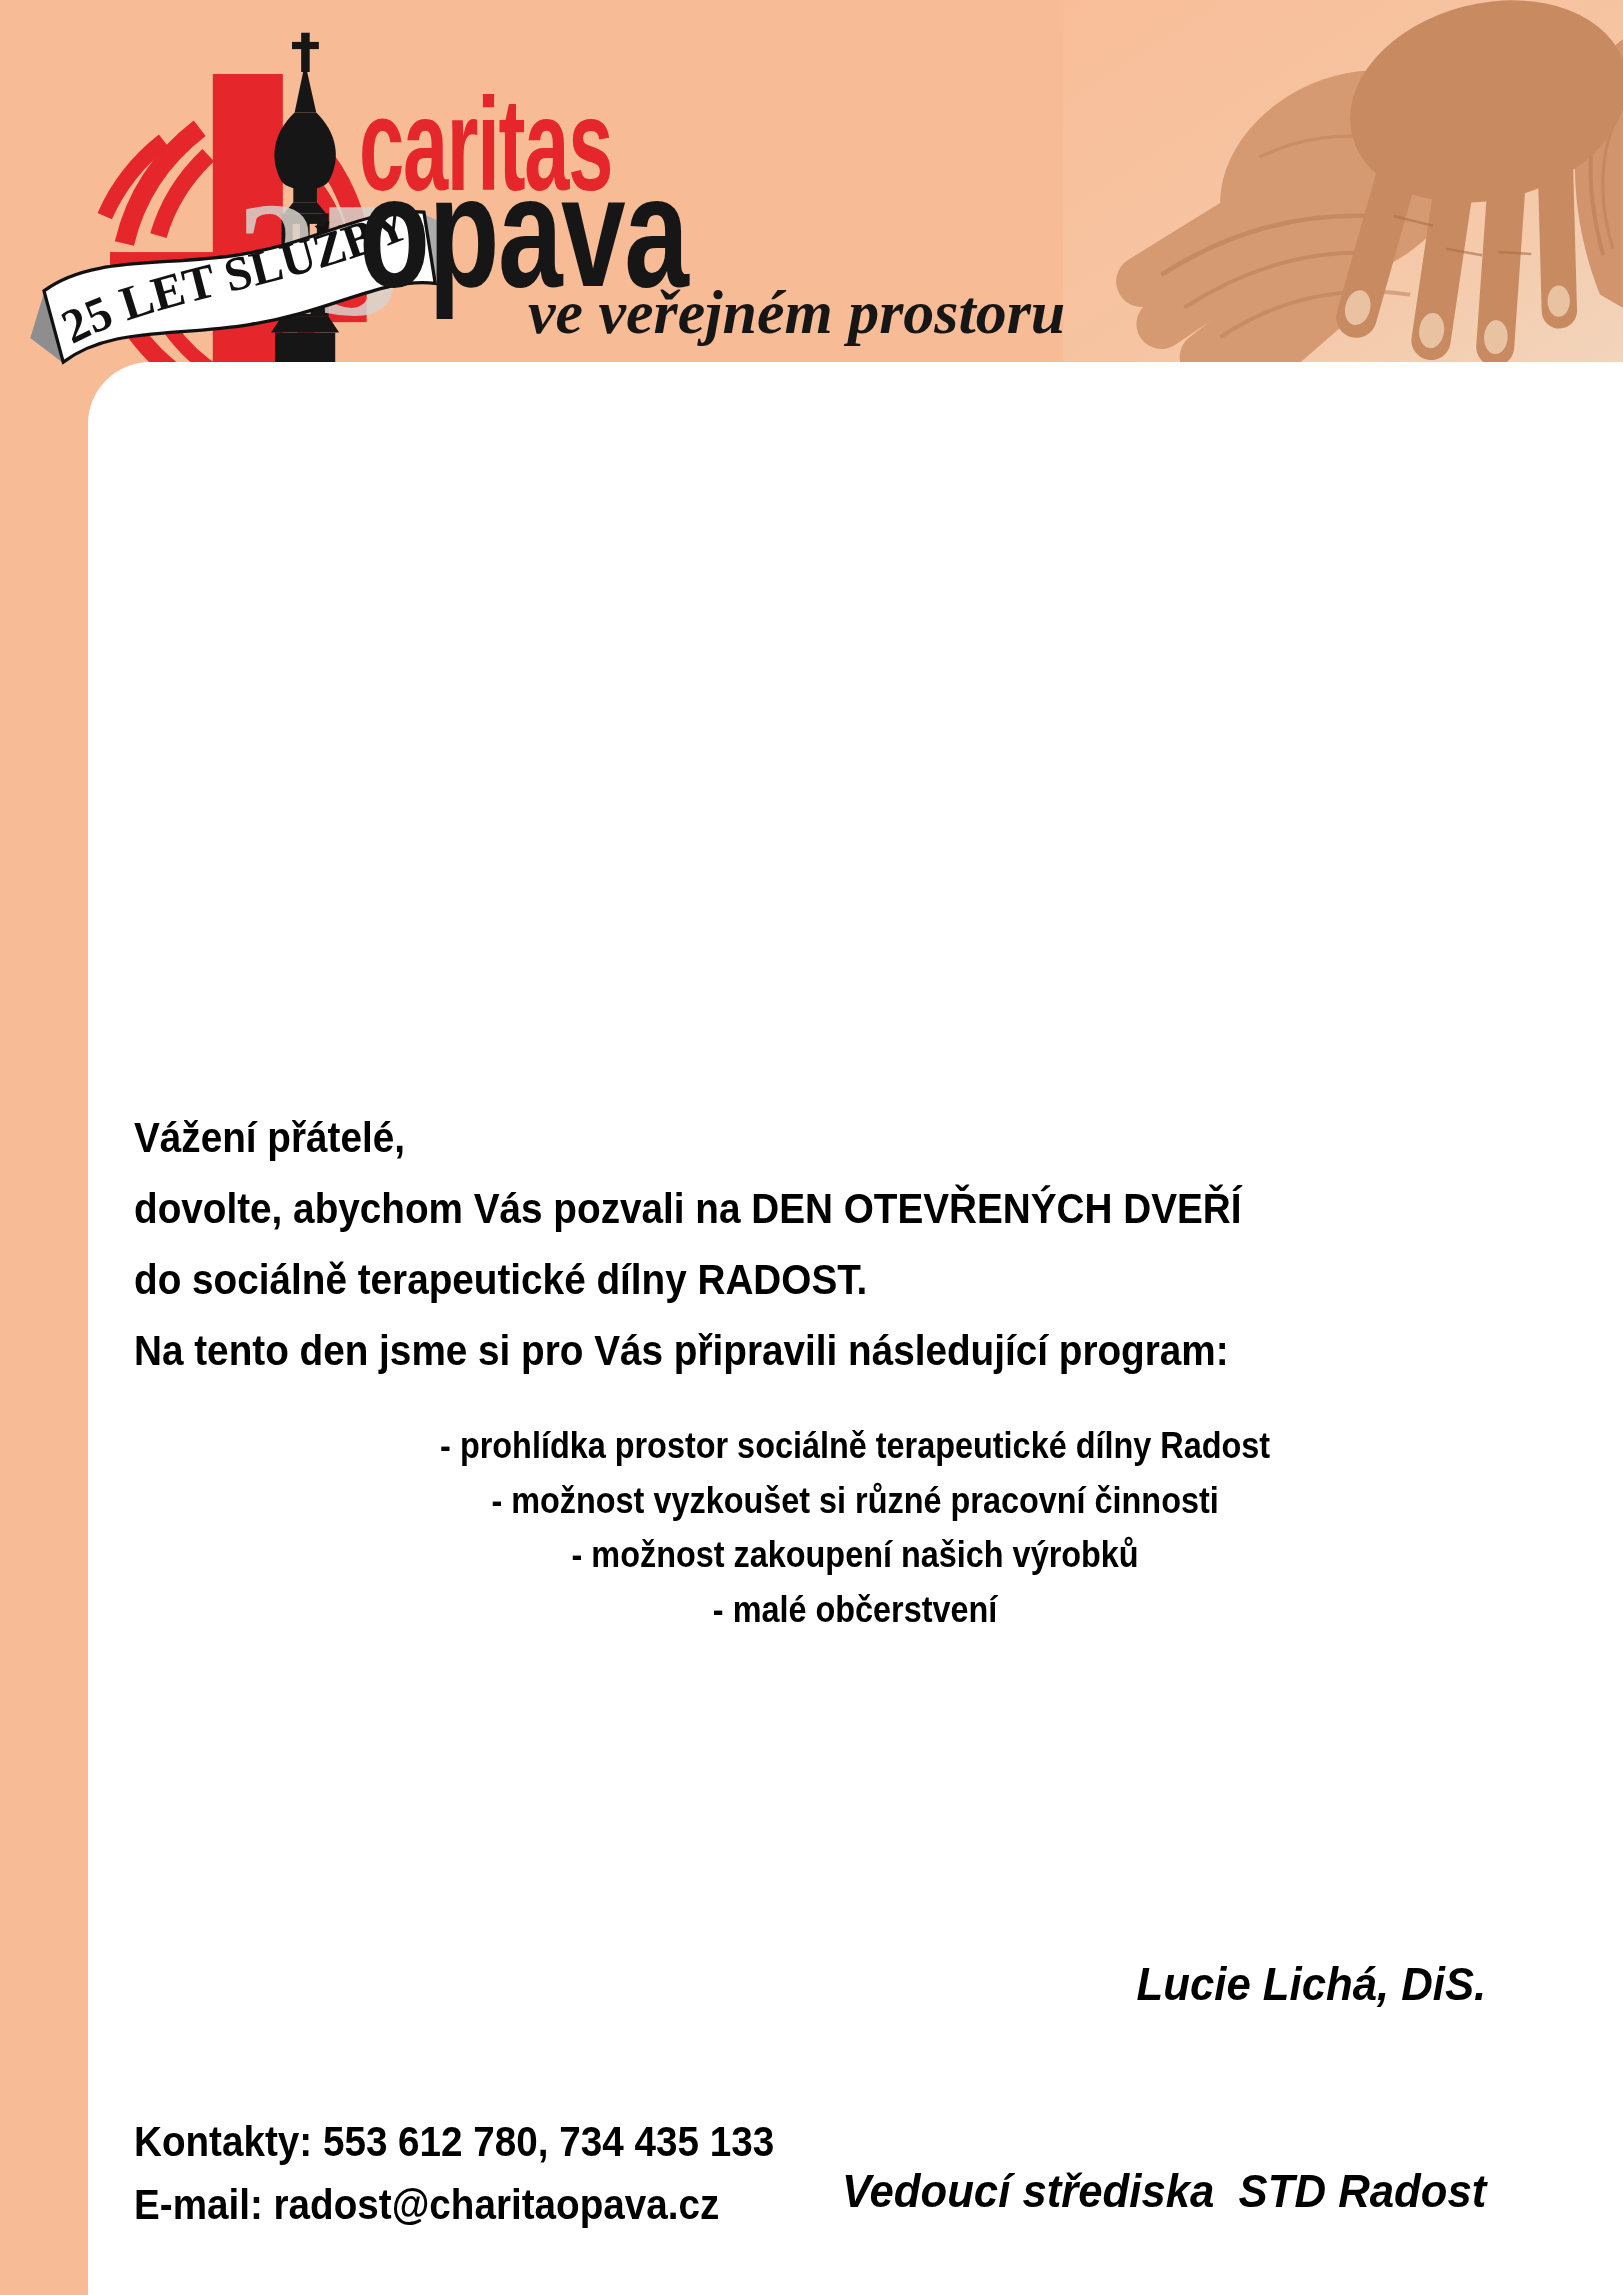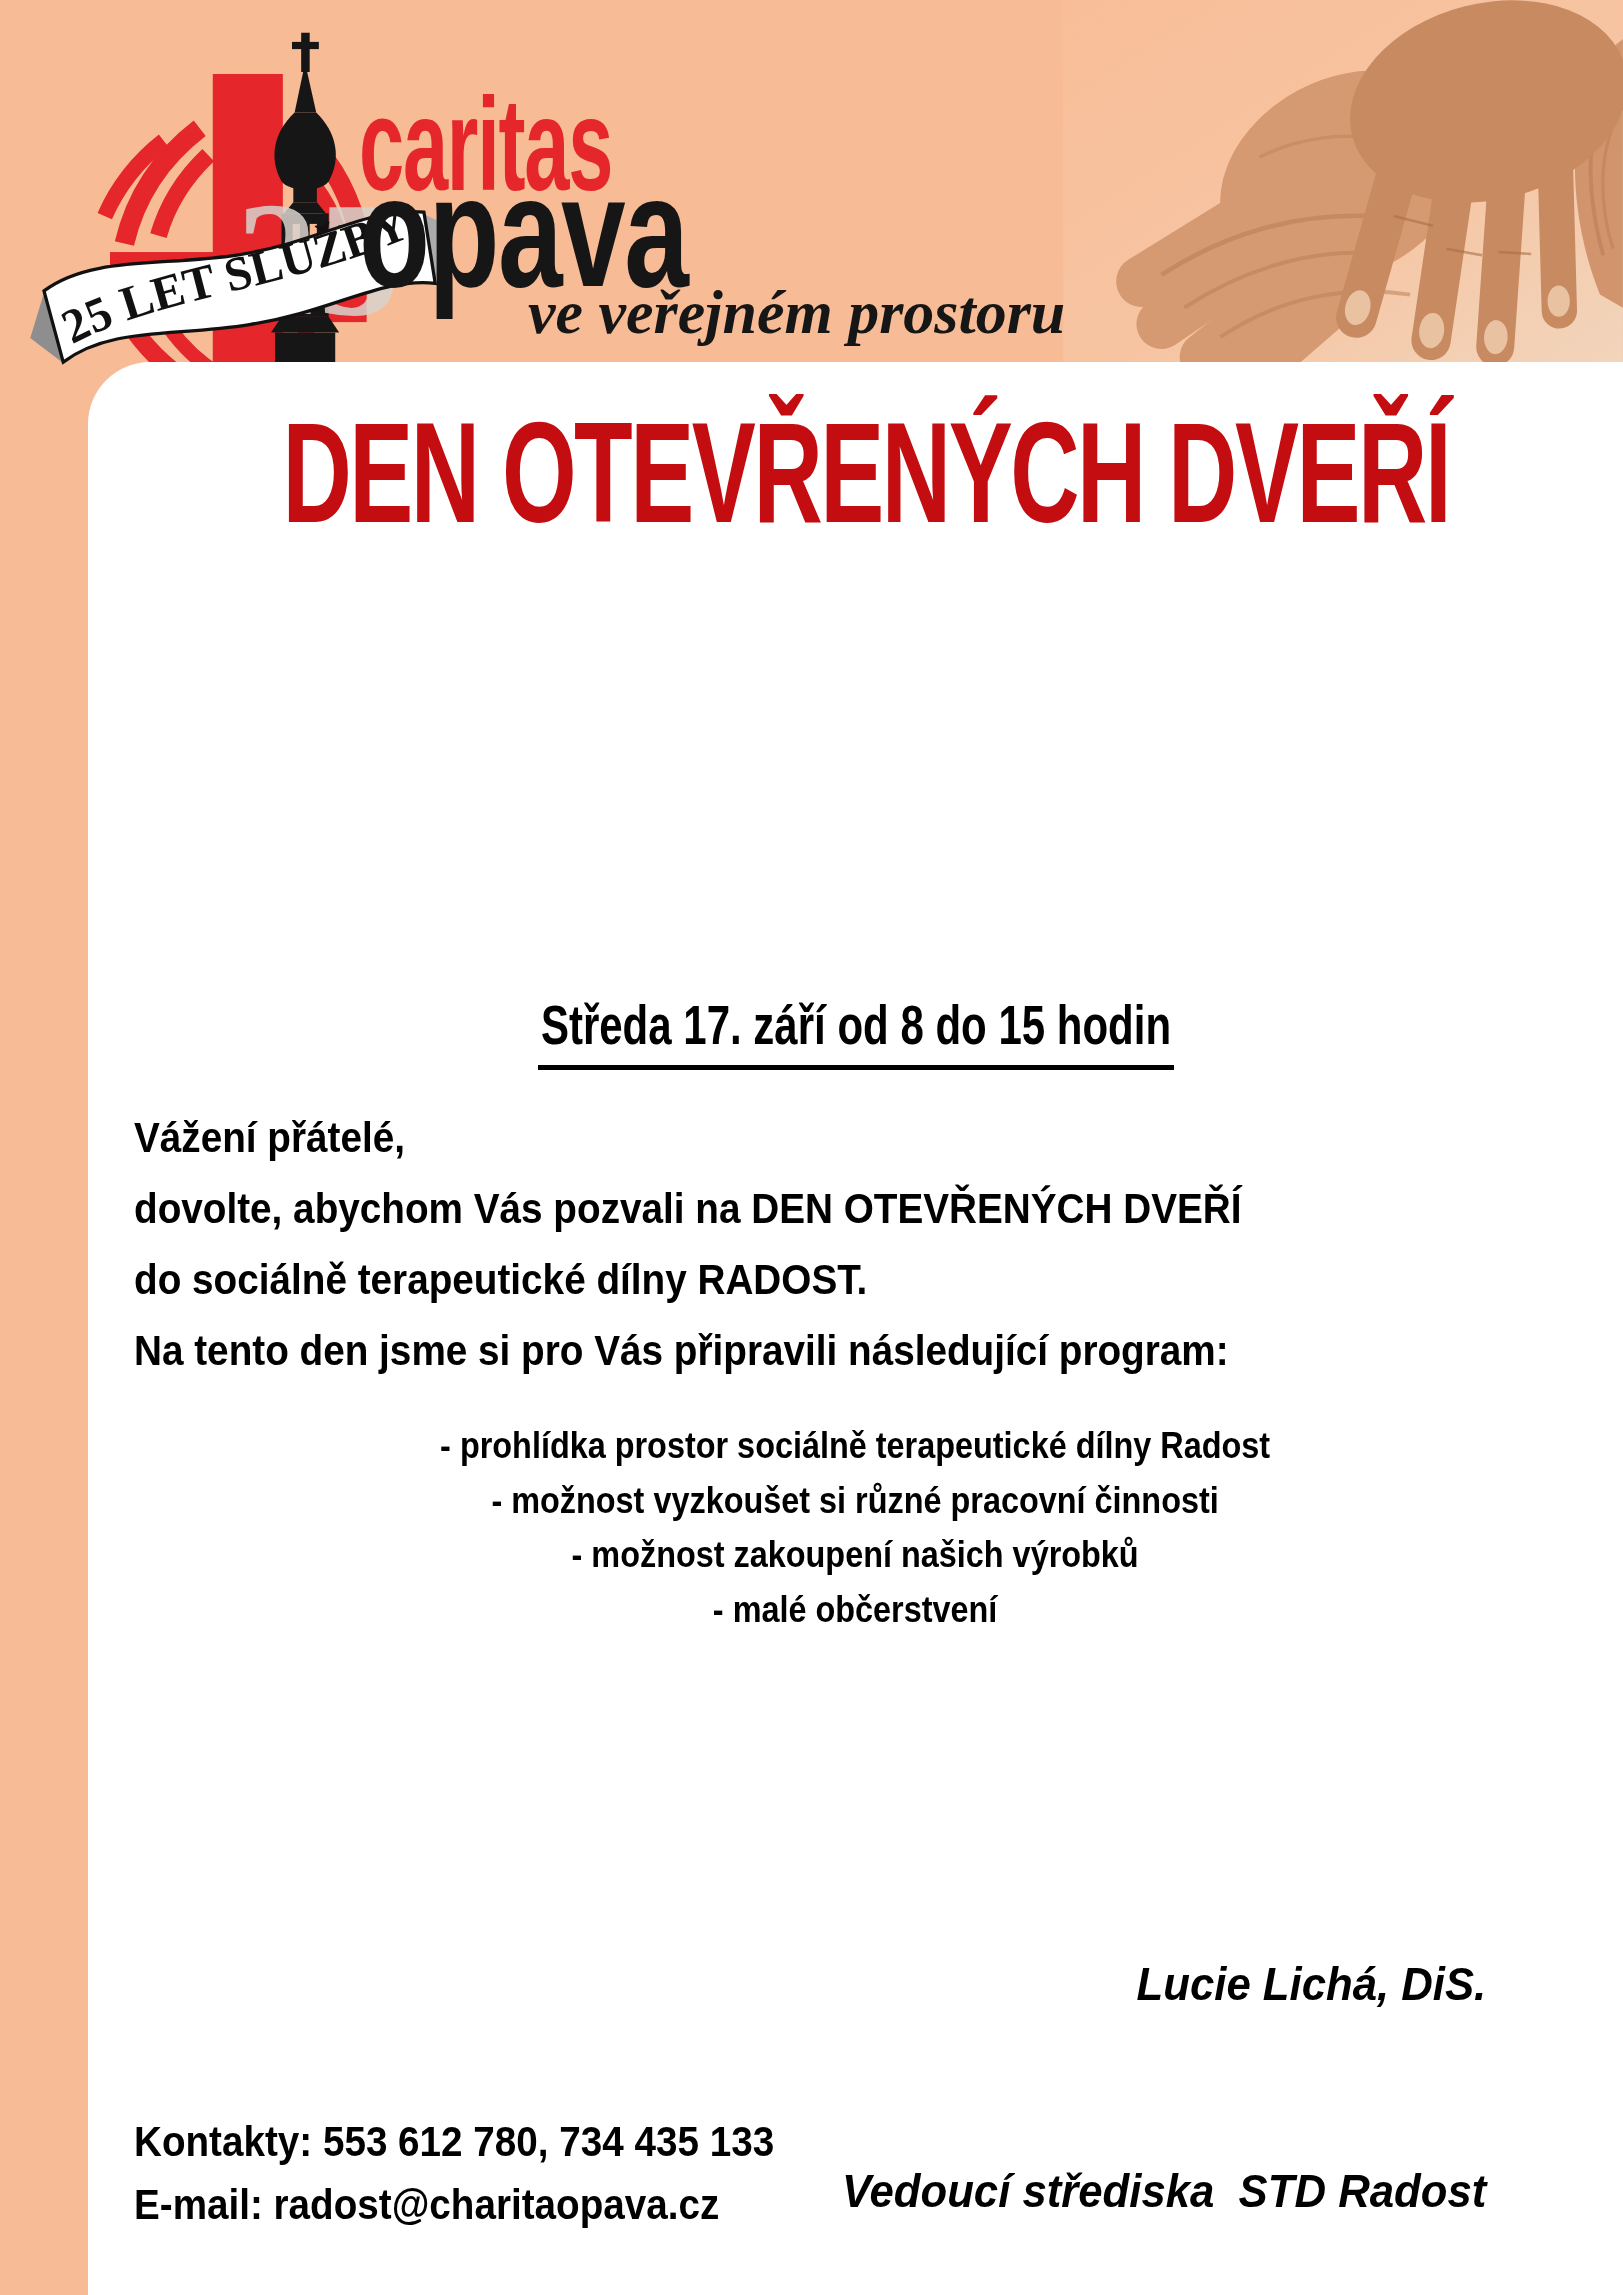--- a/index.html
+++ b/index.html
@@ -155,29 +155,23 @@
       </g>
     </svg>
 
     <div class="brand brand-caritas">caritas</div>
     <div class="brand brand-opava">opava</div>
     <div class="brand brand-tagline">ve veřejném prostoru</div>
   </div>
 
   <div class="card">
 
-    <div class="center-block h1">
-      <span class="inner">DEN OTEVŘENÝCH DVEŘÍ</span>
-    </div>
 
 
 
-    <div class="center-block date">
-      <span class="inner">Středa 17. září od 8 do 15 hodin</span>
-    </div>
 
     <div class="body-text">
       <div>Vážení přátelé,</div>
       <div>dovolte, abychom Vás pozvali na DEN OTEVŘENÝCH DVEŘÍ</div>
       <div>do sociálně terapeutické dílny RADOST.</div>
       <div>Na tento den jsme si pro Vás připravili následující program:</div>
     </div>
 
     <div class="program">
       <span class="inner">

